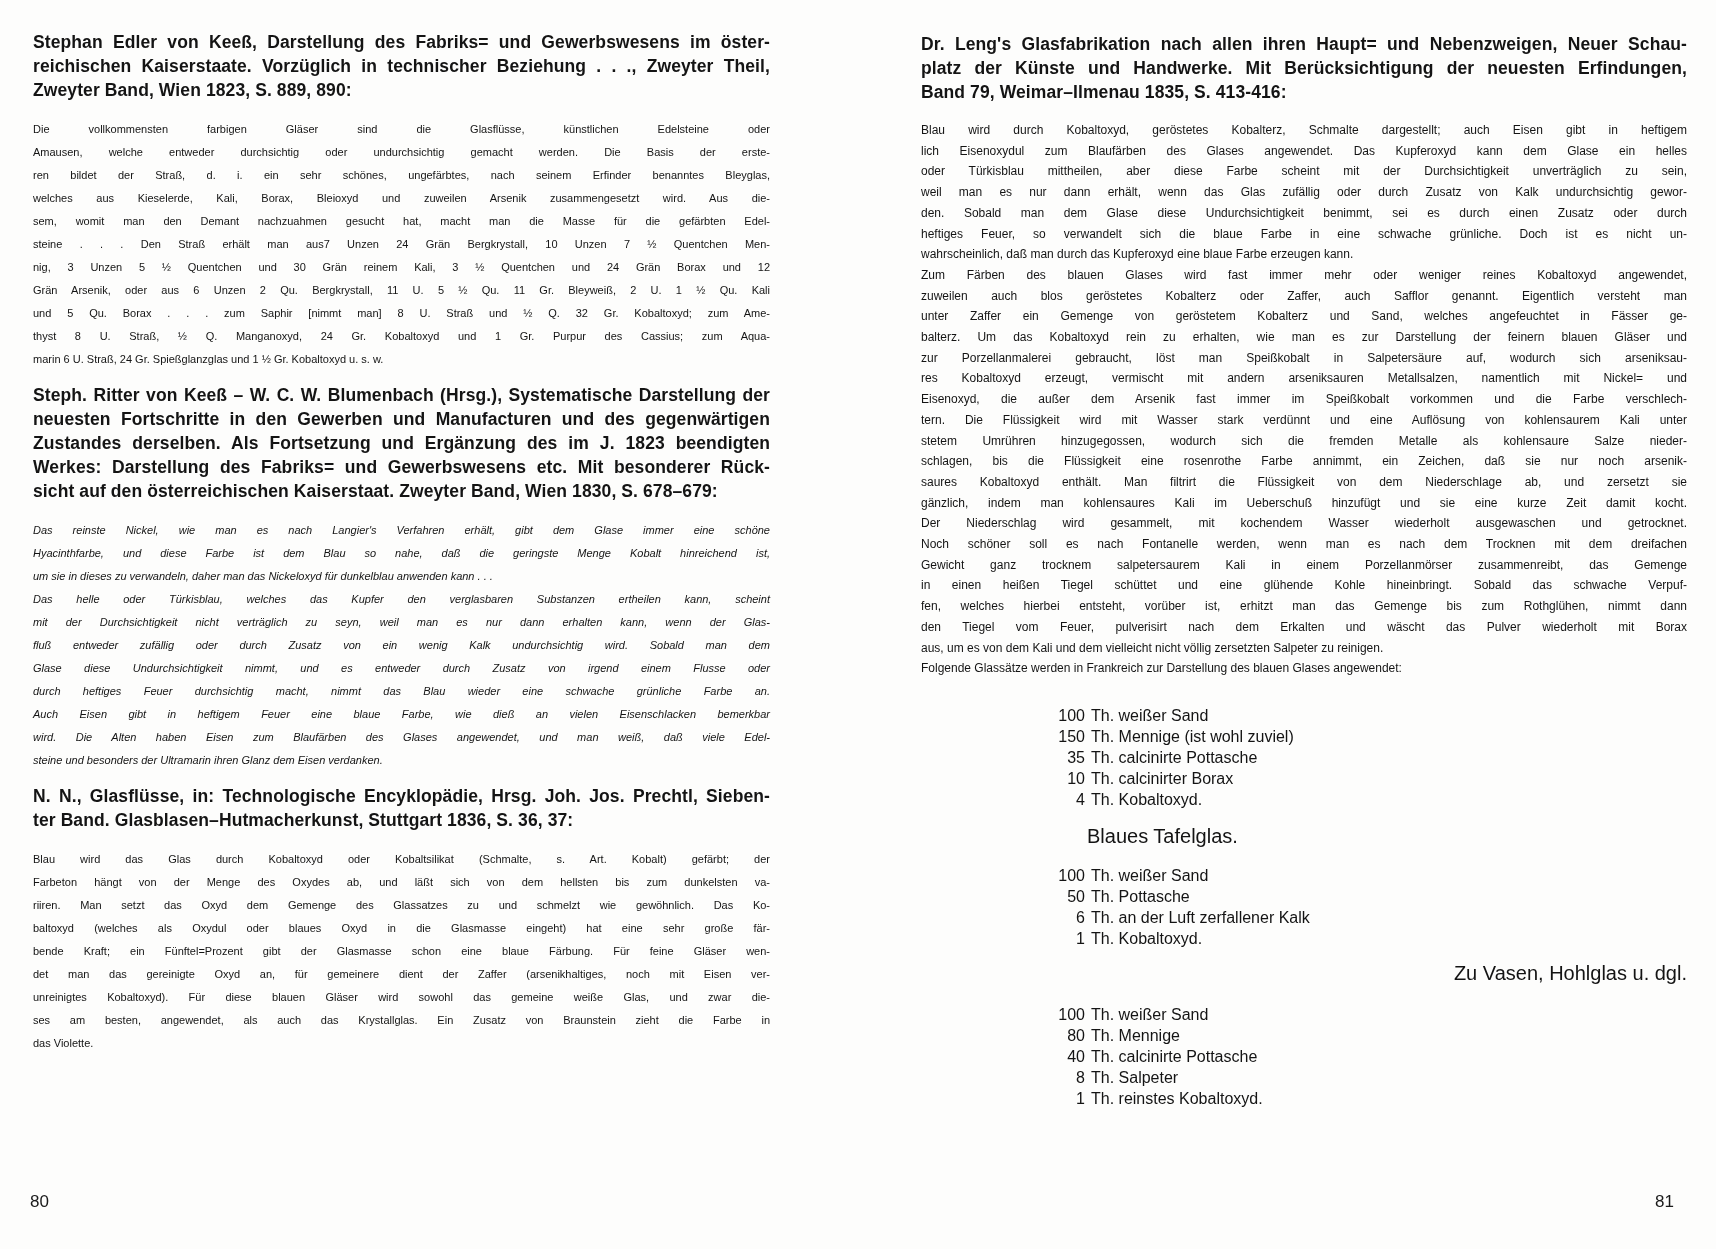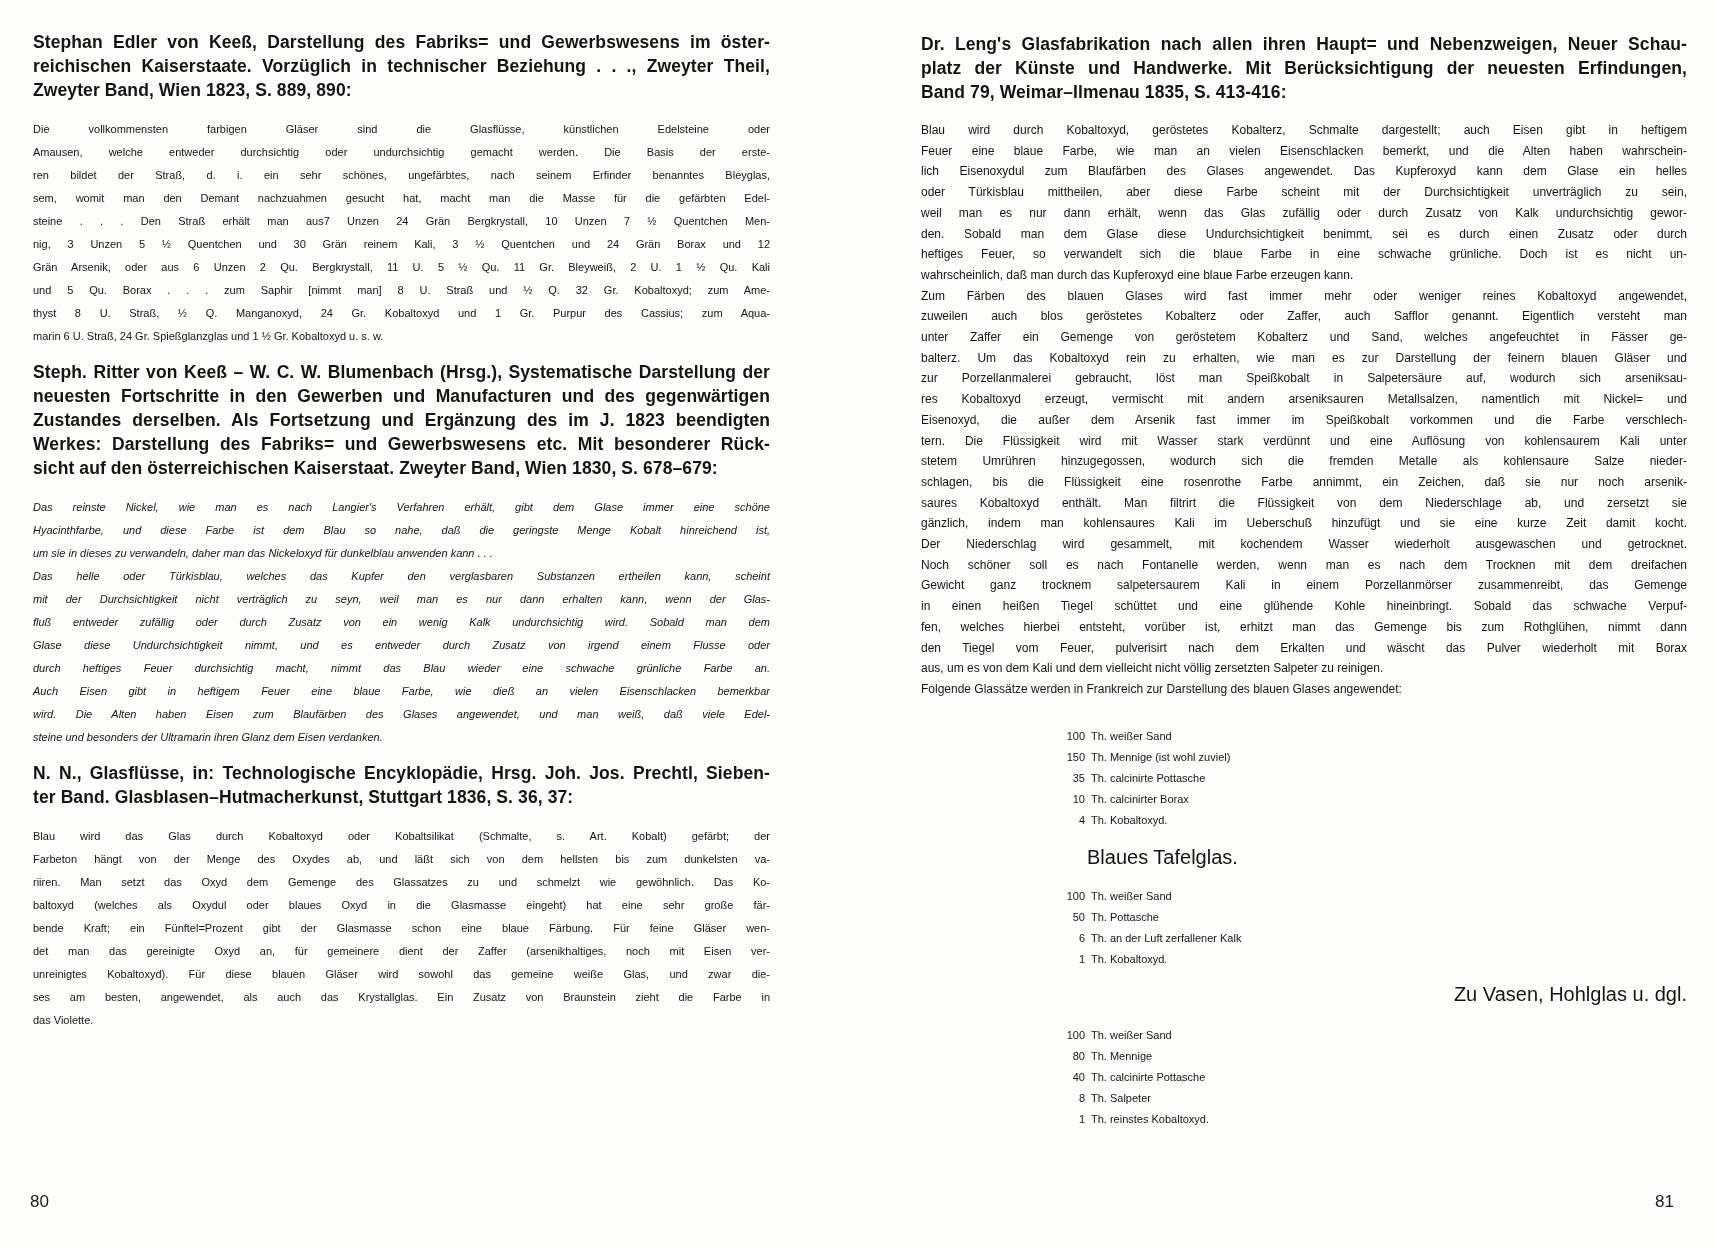--- a/index.html
+++ b/index.html
@@ -32,21 +32,21 @@
   
   .page-left .block-0 { margin-bottom: 16px; }
   .page-left .block-1 { margin-bottom: 12px; }
   .page-left .block-2 { margin-bottom: 16px; }
   .page-left .block-3 { margin-bottom: 12px; font-style: italic; }
   .page-left .block-4 { margin-bottom: 16px; }
 
   
   .page-right .block-0 { margin-bottom: 16px; }
   .page-right .block-1 { margin-bottom: 0; }
-  .page-right .recipe  { margin-left: 134px; font-size: 11px; line-height: 21px; }
+  .page-right .recipe  { margin-left: 134px; font-size: 16px; line-height: 21px; }
   .page-right .block-2 { margin-top: 26px; }
   .page-right .block-4 { margin-top: 18px; }
   .page-right .block-6 { margin-top: 20px; }
   .label { margin-left: 166px; margin-top: 16px; font-size: 20px; line-height: 21px; }
   .page-right .block-5 { margin-top: 14px; text-align: right; }
 
   .recipe-row { display: flex; }
   .qty { display: inline-block; width: 30px; text-align: right; margin-right: 6px; flex: 0 0 30px; }
   .rest { flex: 1; }
 
@@ -67,20 +67,21 @@
     <div class="blocks">
         <div class="block block-0 heading">
           <div class="line just">Stephan Edler von Keeß, Darstellung des Fabriks= und Gewerbswesens im öster-</div>
           <div class="line just">reichischen Kaiserstaate. Vorzüglich in technischer Beziehung . . ., Zweyter Theil,</div>
           <div class="line">Zweyter Band, Wien 1823, S. 889, 890:</div>
         </div>
         <div class="block block-1 para">
           <div class="line just">Die vollkommensten farbigen Gläser sind die Glasflüsse, künstlichen Edelsteine oder</div>
           <div class="line just">Amausen, welche entweder durchsichtig oder undurchsichtig gemacht werden. Die Basis der erste-</div>
           <div class="line just">ren bildet der Straß, d. i. ein sehr schönes, ungefärbtes, nach seinem Erfinder benanntes Bleyglas,</div>
+          <div class="line just">welches aus Kieselerde, Kali, Borax, Bleioxyd und zuweilen Arsenik zusammengesetzt wird. Aus die-</div>
           <div class="line just">sem, womit man den Demant nachzuahmen gesucht hat, macht man die Masse für die gefärbten Edel-</div>
           <div class="line just">steine . . . Den Straß erhält man aus7 Unzen 24 Grän Bergkrystall, 10 Unzen 7 ½ Quentchen Men-</div>
           <div class="line just">nig, 3 Unzen 5 ½ Quentchen und 30 Grän reinem Kali, 3 ½ Quentchen und 24 Grän Borax und 12</div>
           <div class="line just">Grän Arsenik, oder aus 6 Unzen 2 Qu. Bergkrystall, 11 U. 5 ½ Qu. 11 Gr. Bleyweiß, 2 U. 1 ½ Qu. Kali</div>
           <div class="line just">und 5 Qu. Borax . . . zum Saphir [nimmt man] 8 U. Straß und ½ Q. 32 Gr. Kobaltoxyd; zum Ame-</div>
           <div class="line just">thyst 8 U. Straß, ½ Q. Manganoxyd, 24 Gr. Kobaltoxyd und 1 Gr. Purpur des Cassius; zum Aqua-</div>
           <div class="line">marin 6 U. Straß, 24 Gr. Spießglanzglas und 1 ½ Gr. Kobaltoxyd u. s. w.</div>
         </div>
         <div class="block block-2 heading">
           <div class="line just">Steph. Ritter von Keeß – W. C. W. Blumenbach (Hrsg.), Systematische Darstellung der</div>
@@ -121,21 +122,20 @@
   </div>
   <div class="page page-right">
     <div class="blocks">
         <div class="block block-0 heading">
           <div class="line just">Dr. Leng's Glasfabrikation nach allen ihren Haupt= und Nebenzweigen, Neuer Schau-</div>
           <div class="line just">platz der Künste und Handwerke. Mit Berücksichtigung der neuesten Erfindungen,</div>
           <div class="line">Band 79, Weimar–Ilmenau 1835, S. 413-416:</div>
         </div>
         <div class="block block-1 para">
           <div class="line just">Blau wird durch Kobaltoxyd, geröstetes Kobalterz, Schmalte dargestellt; auch Eisen gibt in heftigem</div>
-          <div class="line just">Feuer eine blaue Farbe, wie man an vielen Eisenschlacken bemerkt, und die Alten haben wahrschein-</div>
           <div class="line just">lich Eisenoxydul zum Blaufärben des Glases angewendet. Das Kupferoxyd kann dem Glase ein helles</div>
           <div class="line just">oder Türkisblau mittheilen, aber diese Farbe scheint mit der Durchsichtigkeit unverträglich zu sein,</div>
           <div class="line just">weil man es nur dann erhält, wenn das Glas zufällig oder durch Zusatz von Kalk undurchsichtig gewor-</div>
           <div class="line just">den. Sobald man dem Glase diese Undurchsichtigkeit benimmt, sei es durch einen Zusatz oder durch</div>
           <div class="line just">heftiges Feuer, so verwandelt sich die blaue Farbe in eine schwache grünliche. Doch ist es nicht un-</div>
           <div class="line">wahrscheinlich, daß man durch das Kupferoxyd eine blaue Farbe erzeugen kann.</div>
           <div class="line just">Zum Färben des blauen Glases wird fast immer mehr oder weniger reines Kobaltoxyd angewendet,</div>
           <div class="line just">zuweilen auch blos geröstetes Kobalterz oder Zaffer, auch Safflor genannt. Eigentlich versteht man</div>
           <div class="line just">unter Zaffer ein Gemenge von geröstetem Kobalterz und Sand, welches angefeuchtet in Fässer ge-</div>
           <div class="line just">balterz. Um das Kobaltoxyd rein zu erhalten, wie man es zur Darstellung der feinern blauen Gläser und</div>

